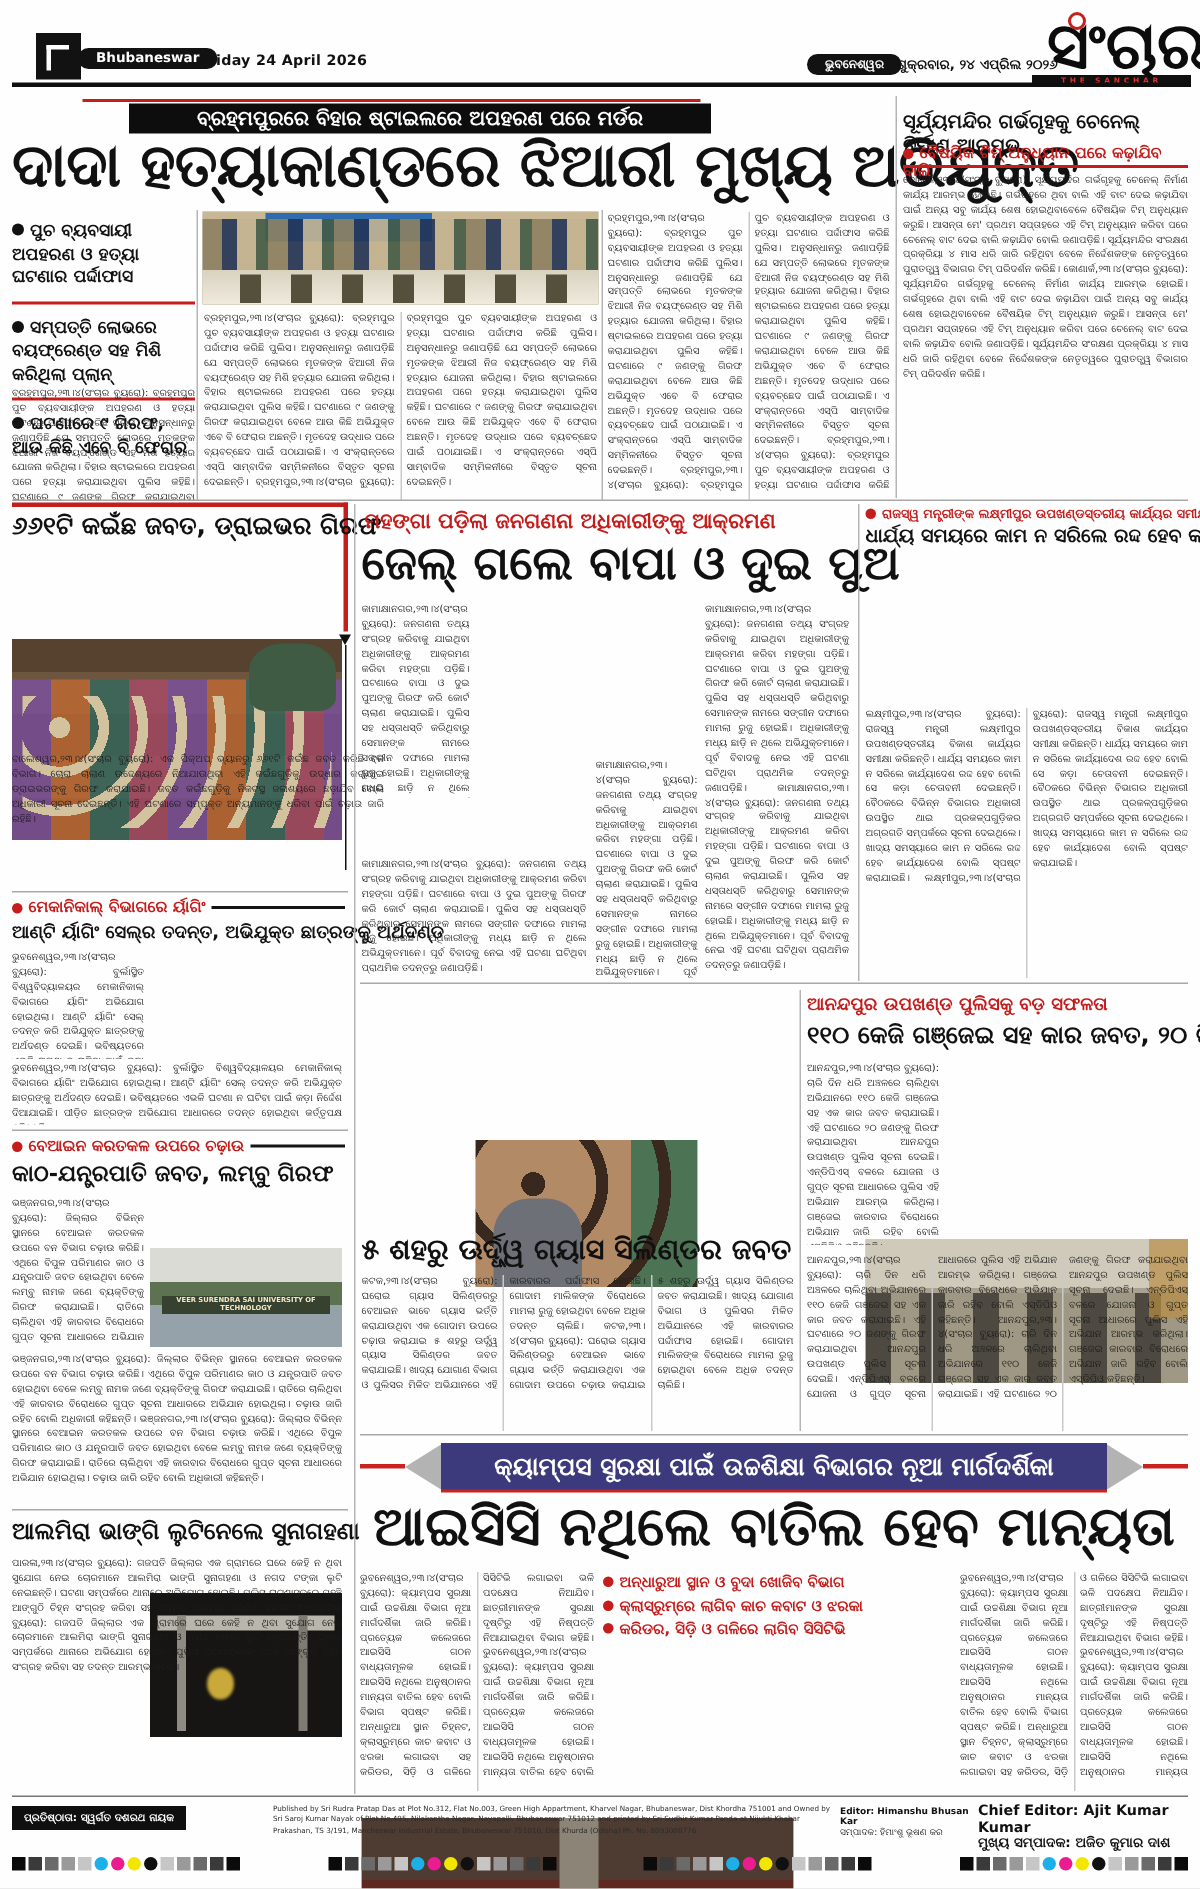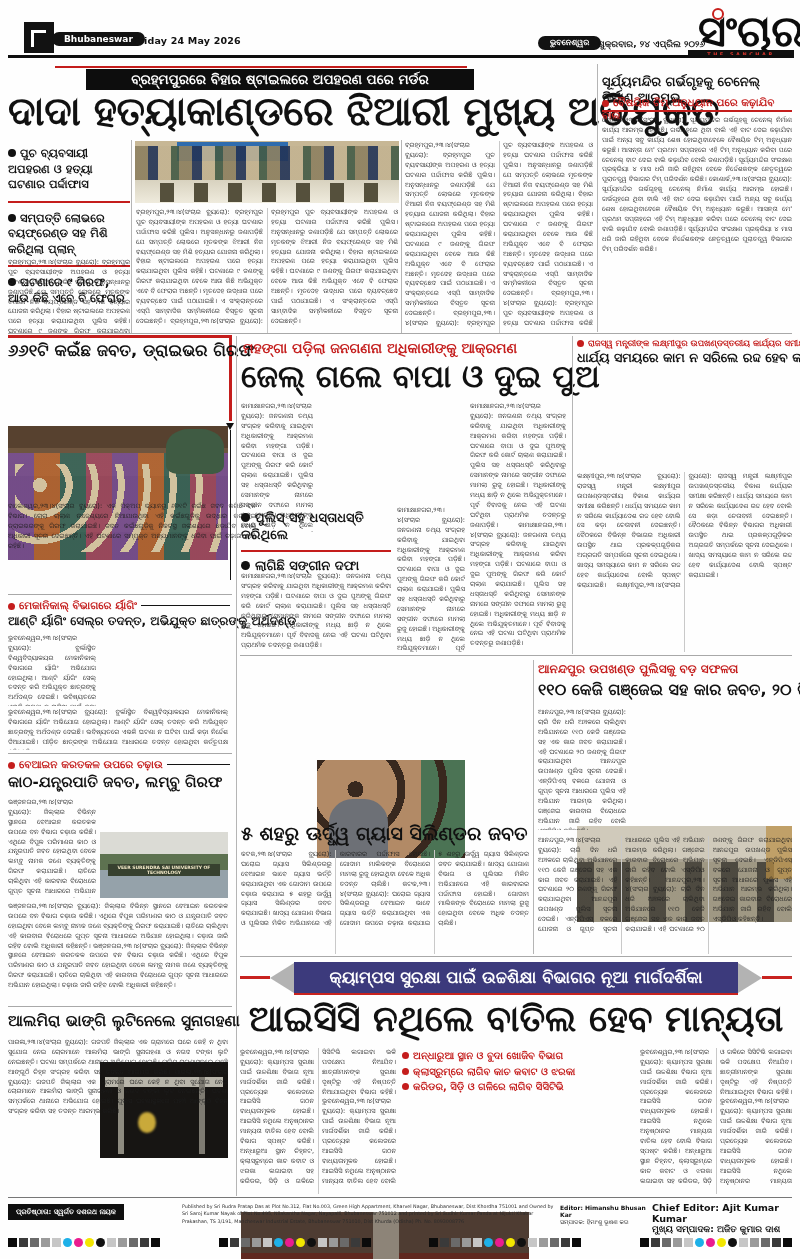--- a/index.html
+++ b/index.html
@@ -94,21 +94,21 @@
   
   .arrow-down{width:0;height:0;border-left:4px solid transparent;border-right:4px solid transparent;border-bottom:7px solid #111;}
 </style>
 </head>
 <body>
 
 <div class="sheet">
 
   <div class="abs corner-mark"></div>
   <div class="abs pill" style="left:52px;top:32px;">Bhubaneswar</div>
-  <div class="abs date-en" style="left:133px;top:35px;">Friday 24 May 2026</div>
+  <div class="abs date-en" style="left:133px;top:35px;">Friday 24 April 2026</div>
   <div class="abs pill" style="left:538px;top:36px;font-size:8px;">ଭୁବନେଶ୍ୱର</div>
   <div class="abs date-od" style="left:598px;top:39px;">ଶୁକ୍ରବାର, ୨୪ ଏପ୍ରିଲ ୨୦୨୬</div>
   <div class="abs" style="left:688px;top:10px;width:106px;">
     <div class="masthead">ସଂଚାର</div>
     <div class="masthead-dot" style="left:24px;top:-2px;"></div>
     <div class="masthead-tag">THE SANCHAR</div>
   </div>
   <div class="abs hrule-black" style="left:8px;top:55px;width:784px;"></div>
 
   <div class="abs redline" style="left:55px;top:66px;width:412px;height:2px;"></div>
@@ -201,25 +201,20 @@
 
   <div class="abs hl-l" style="left:241px;top:358px;width:328px;">ଜେଲ୍ ଗଲେ ବାପା ଓ ଦୁଇ ପୁଅ</div>
   <div class="abs rk" style="left:243px;top:340px;width:326px;font-size:14px;white-space:nowrap;">ମହଙ୍ଗା ପଡ଼ିଲା ଜନଗଣନା ଅଧିକାରୀଙ୍କୁ ଆକ୍ରମଣ</div>
   <div class="abs bt" style="left:241px;top:402px;width:72px;height:130px;">କାମାକ୍ଷାନଗର,୨୩।୪(ସଂଚାର ବ୍ୟୁରୋ): ଜନଗଣନା ତଥ୍ୟ ସଂଗ୍ରହ କରିବାକୁ ଯାଇଥିବା ଅଧିକାରୀଙ୍କୁ ଆକ୍ରମଣ କରିବା ମହଙ୍ଗା ପଡ଼ିଛି। ଘଟଣାରେ ବାପା ଓ ଦୁଇ ପୁଅଙ୍କୁ ଗିରଫ କରି କୋର୍ଟ ଚାଲାଣ କରାଯାଇଛି। ପୁଲିସ ସହ ଧସ୍ତାଧସ୍ତି କରିଥିବାରୁ ସେମାନଙ୍କ ନାମରେ ସଙ୍ଗୀନ ଦଫାରେ ମାମଲା ରୁଜୁ ହୋଇଛି। ଅଧିକାରୀଙ୍କୁ ମଧ୍ୟ ଛାଡ଼ି ନ ଥିଲେ ଅଭିଯୁକ୍ତମାନେ। ପୂର୍ବ ବିବାଦକୁ ନେଇ ଏହି ଘଟଣା ଘଟିଥିବା ପ୍ରାଥମିକ ତଦନ୍ତରୁ ଜଣାପଡ଼ିଛି।</div>
   <div class="abs ph ph-scuffle" style="left:317px;top:402px;width:148px;height:98px;">
     <div class="bg"></div>
       <div class="heads"></div>
       <div class="shirt"></div>
   </div>
   <div class="abs bt" style="left:470px;top:402px;width:96px;height:250px;">କାମାକ୍ଷାନଗର,୨୩।୪(ସଂଚାର ବ୍ୟୁରୋ): ଜନଗଣନା ତଥ୍ୟ ସଂଗ୍ରହ କରିବାକୁ ଯାଇଥିବା ଅଧିକାରୀଙ୍କୁ ଆକ୍ରମଣ କରିବା ମହଙ୍ଗା ପଡ଼ିଛି। ଘଟଣାରେ ବାପା ଓ ଦୁଇ ପୁଅଙ୍କୁ ଗିରଫ କରି କୋର୍ଟ ଚାଲାଣ କରାଯାଇଛି। ପୁଲିସ ସହ ଧସ୍ତାଧସ୍ତି କରିଥିବାରୁ ସେମାନଙ୍କ ନାମରେ ସଙ୍ଗୀନ ଦଫାରେ ମାମଲା ରୁଜୁ ହୋଇଛି। ଅଧିକାରୀଙ୍କୁ ମଧ୍ୟ ଛାଡ଼ି ନ ଥିଲେ ଅଭିଯୁକ୍ତମାନେ। ପୂର୍ବ ବିବାଦକୁ ନେଇ ଏହି ଘଟଣା ଘଟିଥିବା ପ୍ରାଥମିକ ତଦନ୍ତରୁ ଜଣାପଡ଼ିଛି। କାମାକ୍ଷାନଗର,୨୩।୪(ସଂଚାର ବ୍ୟୁରୋ): ଜନଗଣନା ତଥ୍ୟ ସଂଗ୍ରହ କରିବାକୁ ଯାଇଥିବା ଅଧିକାରୀଙ୍କୁ ଆକ୍ରମଣ କରିବା ମହଙ୍ଗା ପଡ଼ିଛି। ଘଟଣାରେ ବାପା ଓ ଦୁଇ ପୁଅଙ୍କୁ ଗିରଫ କରି କୋର୍ଟ ଚାଲାଣ କରାଯାଇଛି। ପୁଲିସ ସହ ଧସ୍ତାଧସ୍ତି କରିଥିବାରୁ ସେମାନଙ୍କ ନାମରେ ସଙ୍ଗୀନ ଦଫାରେ ମାମଲା ରୁଜୁ ହୋଇଛି। ଅଧିକାରୀଙ୍କୁ ମଧ୍ୟ ଛାଡ଼ି ନ ଥିଲେ ଅଭିଯୁକ୍ତମାନେ। ପୂର୍ବ ବିବାଦକୁ ନେଇ ଏହି ଘଟଣା ଘଟିଥିବା ପ୍ରାଥମିକ ତଦନ୍ତରୁ ଜଣାପଡ଼ିଛି।</div>
-  <div class="abs" style="left:241px;top:506px;width:150px;">
-    <div class="jail-bu">ପୁଲିସ୍ ସହ ଧସ୍ତାଧସ୍ତି କରିଥିଲେ</div>
-    <div class="redline" style="height:2px;margin:2px 0;"></div>
-    <div class="jail-bu">ଲାଗିଛି ସଙ୍ଗୀନ ଦଫା</div>
-  </div>
   <div class="abs bt" style="left:241px;top:572px;width:150px;height:80px;">କାମାକ୍ଷାନଗର,୨୩।୪(ସଂଚାର ବ୍ୟୁରୋ): ଜନଗଣନା ତଥ୍ୟ ସଂଗ୍ରହ କରିବାକୁ ଯାଇଥିବା ଅଧିକାରୀଙ୍କୁ ଆକ୍ରମଣ କରିବା ମହଙ୍ଗା ପଡ଼ିଛି। ଘଟଣାରେ ବାପା ଓ ଦୁଇ ପୁଅଙ୍କୁ ଗିରଫ କରି କୋର୍ଟ ଚାଲାଣ କରାଯାଇଛି। ପୁଲିସ ସହ ଧସ୍ତାଧସ୍ତି କରିଥିବାରୁ ସେମାନଙ୍କ ନାମରେ ସଙ୍ଗୀନ ଦଫାରେ ମାମଲା ରୁଜୁ ହୋଇଛି। ଅଧିକାରୀଙ୍କୁ ମଧ୍ୟ ଛାଡ଼ି ନ ଥିଲେ ଅଭିଯୁକ୍ତମାନେ। ପୂର୍ବ ବିବାଦକୁ ନେଇ ଏହି ଘଟଣା ଘଟିଥିବା ପ୍ରାଥମିକ ତଦନ୍ତରୁ ଜଣାପଡ଼ିଛି।</div>
   <div class="abs bt" style="left:397px;top:506px;width:68px;height:146px;">କାମାକ୍ଷାନଗର,୨୩।୪(ସଂଚାର ବ୍ୟୁରୋ): ଜନଗଣନା ତଥ୍ୟ ସଂଗ୍ରହ କରିବାକୁ ଯାଇଥିବା ଅଧିକାରୀଙ୍କୁ ଆକ୍ରମଣ କରିବା ମହଙ୍ଗା ପଡ଼ିଛି। ଘଟଣାରେ ବାପା ଓ ଦୁଇ ପୁଅଙ୍କୁ ଗିରଫ କରି କୋର୍ଟ ଚାଲାଣ କରାଯାଇଛି। ପୁଲିସ ସହ ଧସ୍ତାଧସ୍ତି କରିଥିବାରୁ ସେମାନଙ୍କ ନାମରେ ସଙ୍ଗୀନ ଦଫାରେ ମାମଲା ରୁଜୁ ହୋଇଛି। ଅଧିକାରୀଙ୍କୁ ମଧ୍ୟ ଛାଡ଼ି ନ ଥିଲେ ଅଭିଯୁକ୍ତମାନେ। ପୂର୍ବ ବିବାଦକୁ ନେଇ ଏହି ଘଟଣା ଘଟିଥିବା ପ୍ରାଥମିକ ତଦନ୍ତରୁ ଜଣାପଡ଼ିଛି।</div>
 
   <div class="abs vline" style="left:572px;top:336px;height:318px;"></div>
 
   <div class="abs rk rk-dot" style="left:577px;top:338px;width:216px;font-size:8.5px;white-space:nowrap;">ରାଜସ୍ୱ ମନ୍ତ୍ରୀଙ୍କ ଲକ୍ଷ୍ମୀପୁର ଉପଖଣ୍ଡସ୍ତରୀୟ କାର୍ଯ୍ୟର ସମୀକ୍ଷା</div>
   <div class="abs hl-s" style="left:577px;top:350px;width:216px;font-size:12.8px;white-space:nowrap;">ଧାର୍ଯ୍ୟ ସମୟରେ କାମ ନ ସରିଲେ ରଦ୍ଦ ହେବ କାର୍ଯ୍ୟାଦେଶ</div>
   <div class="abs ph ph-office" style="left:577px;top:370px;width:215px;height:96px;">
     <div class="top"></div>
       <div class="figs"></div>

